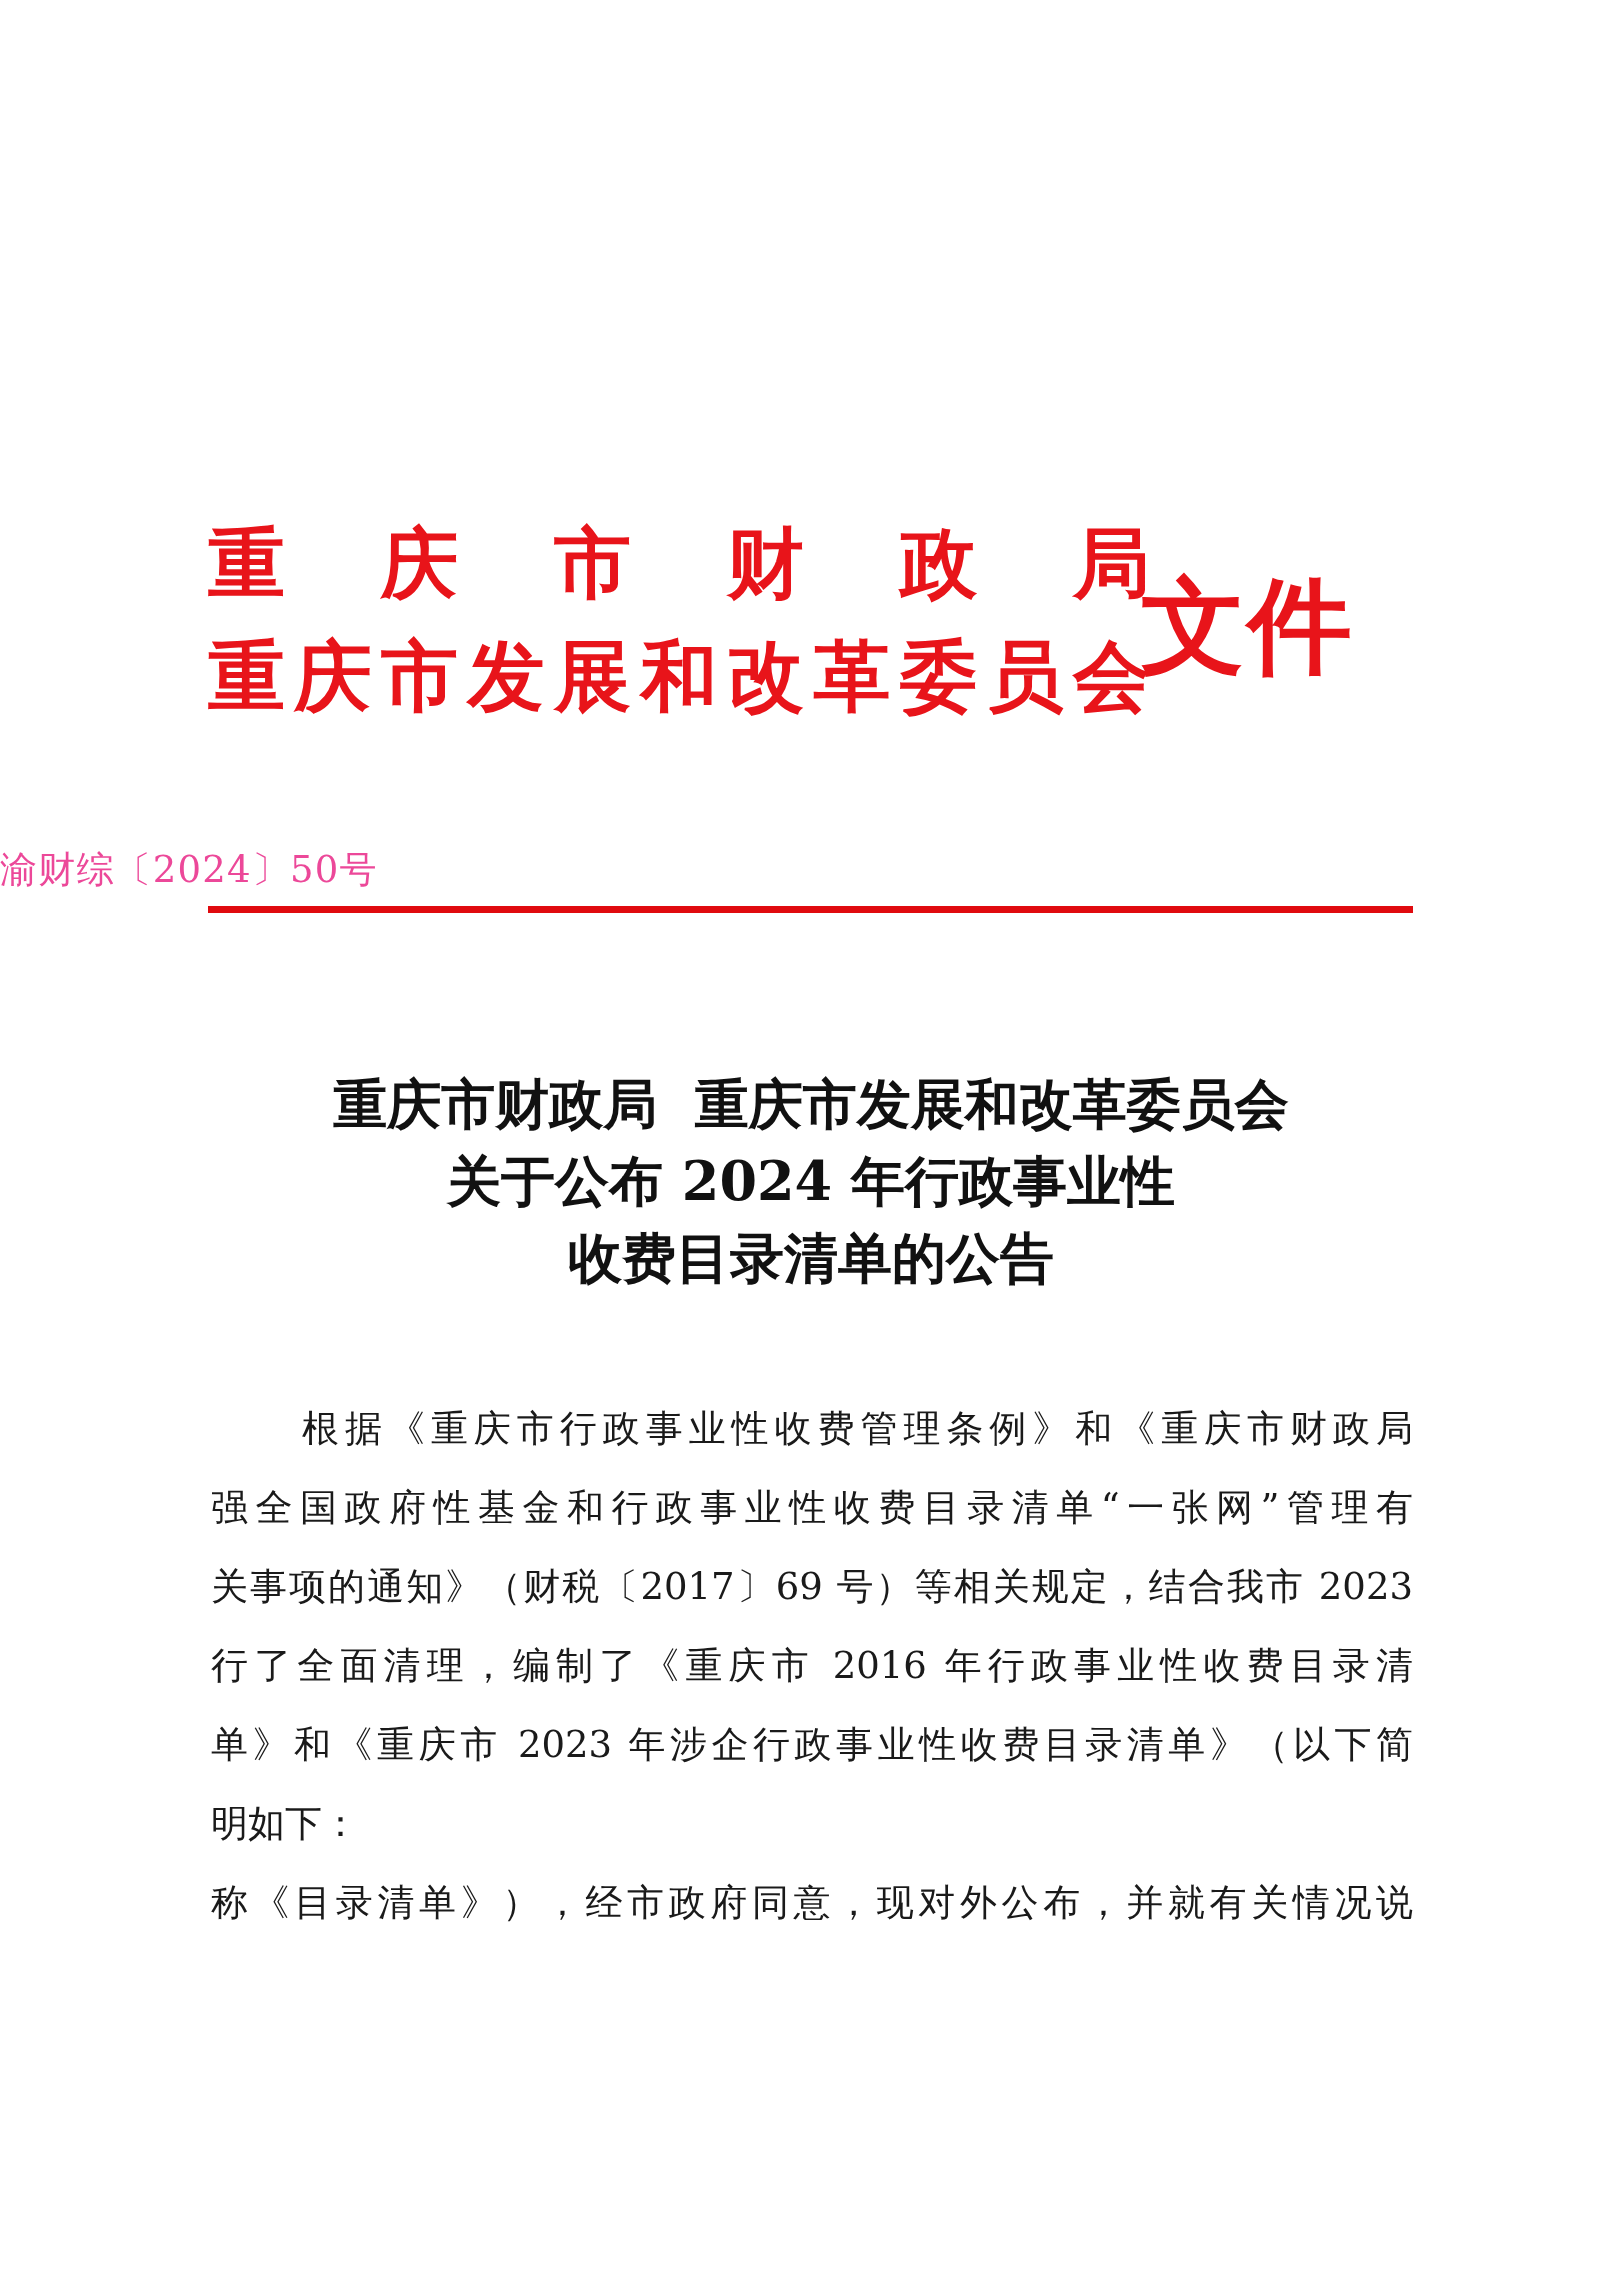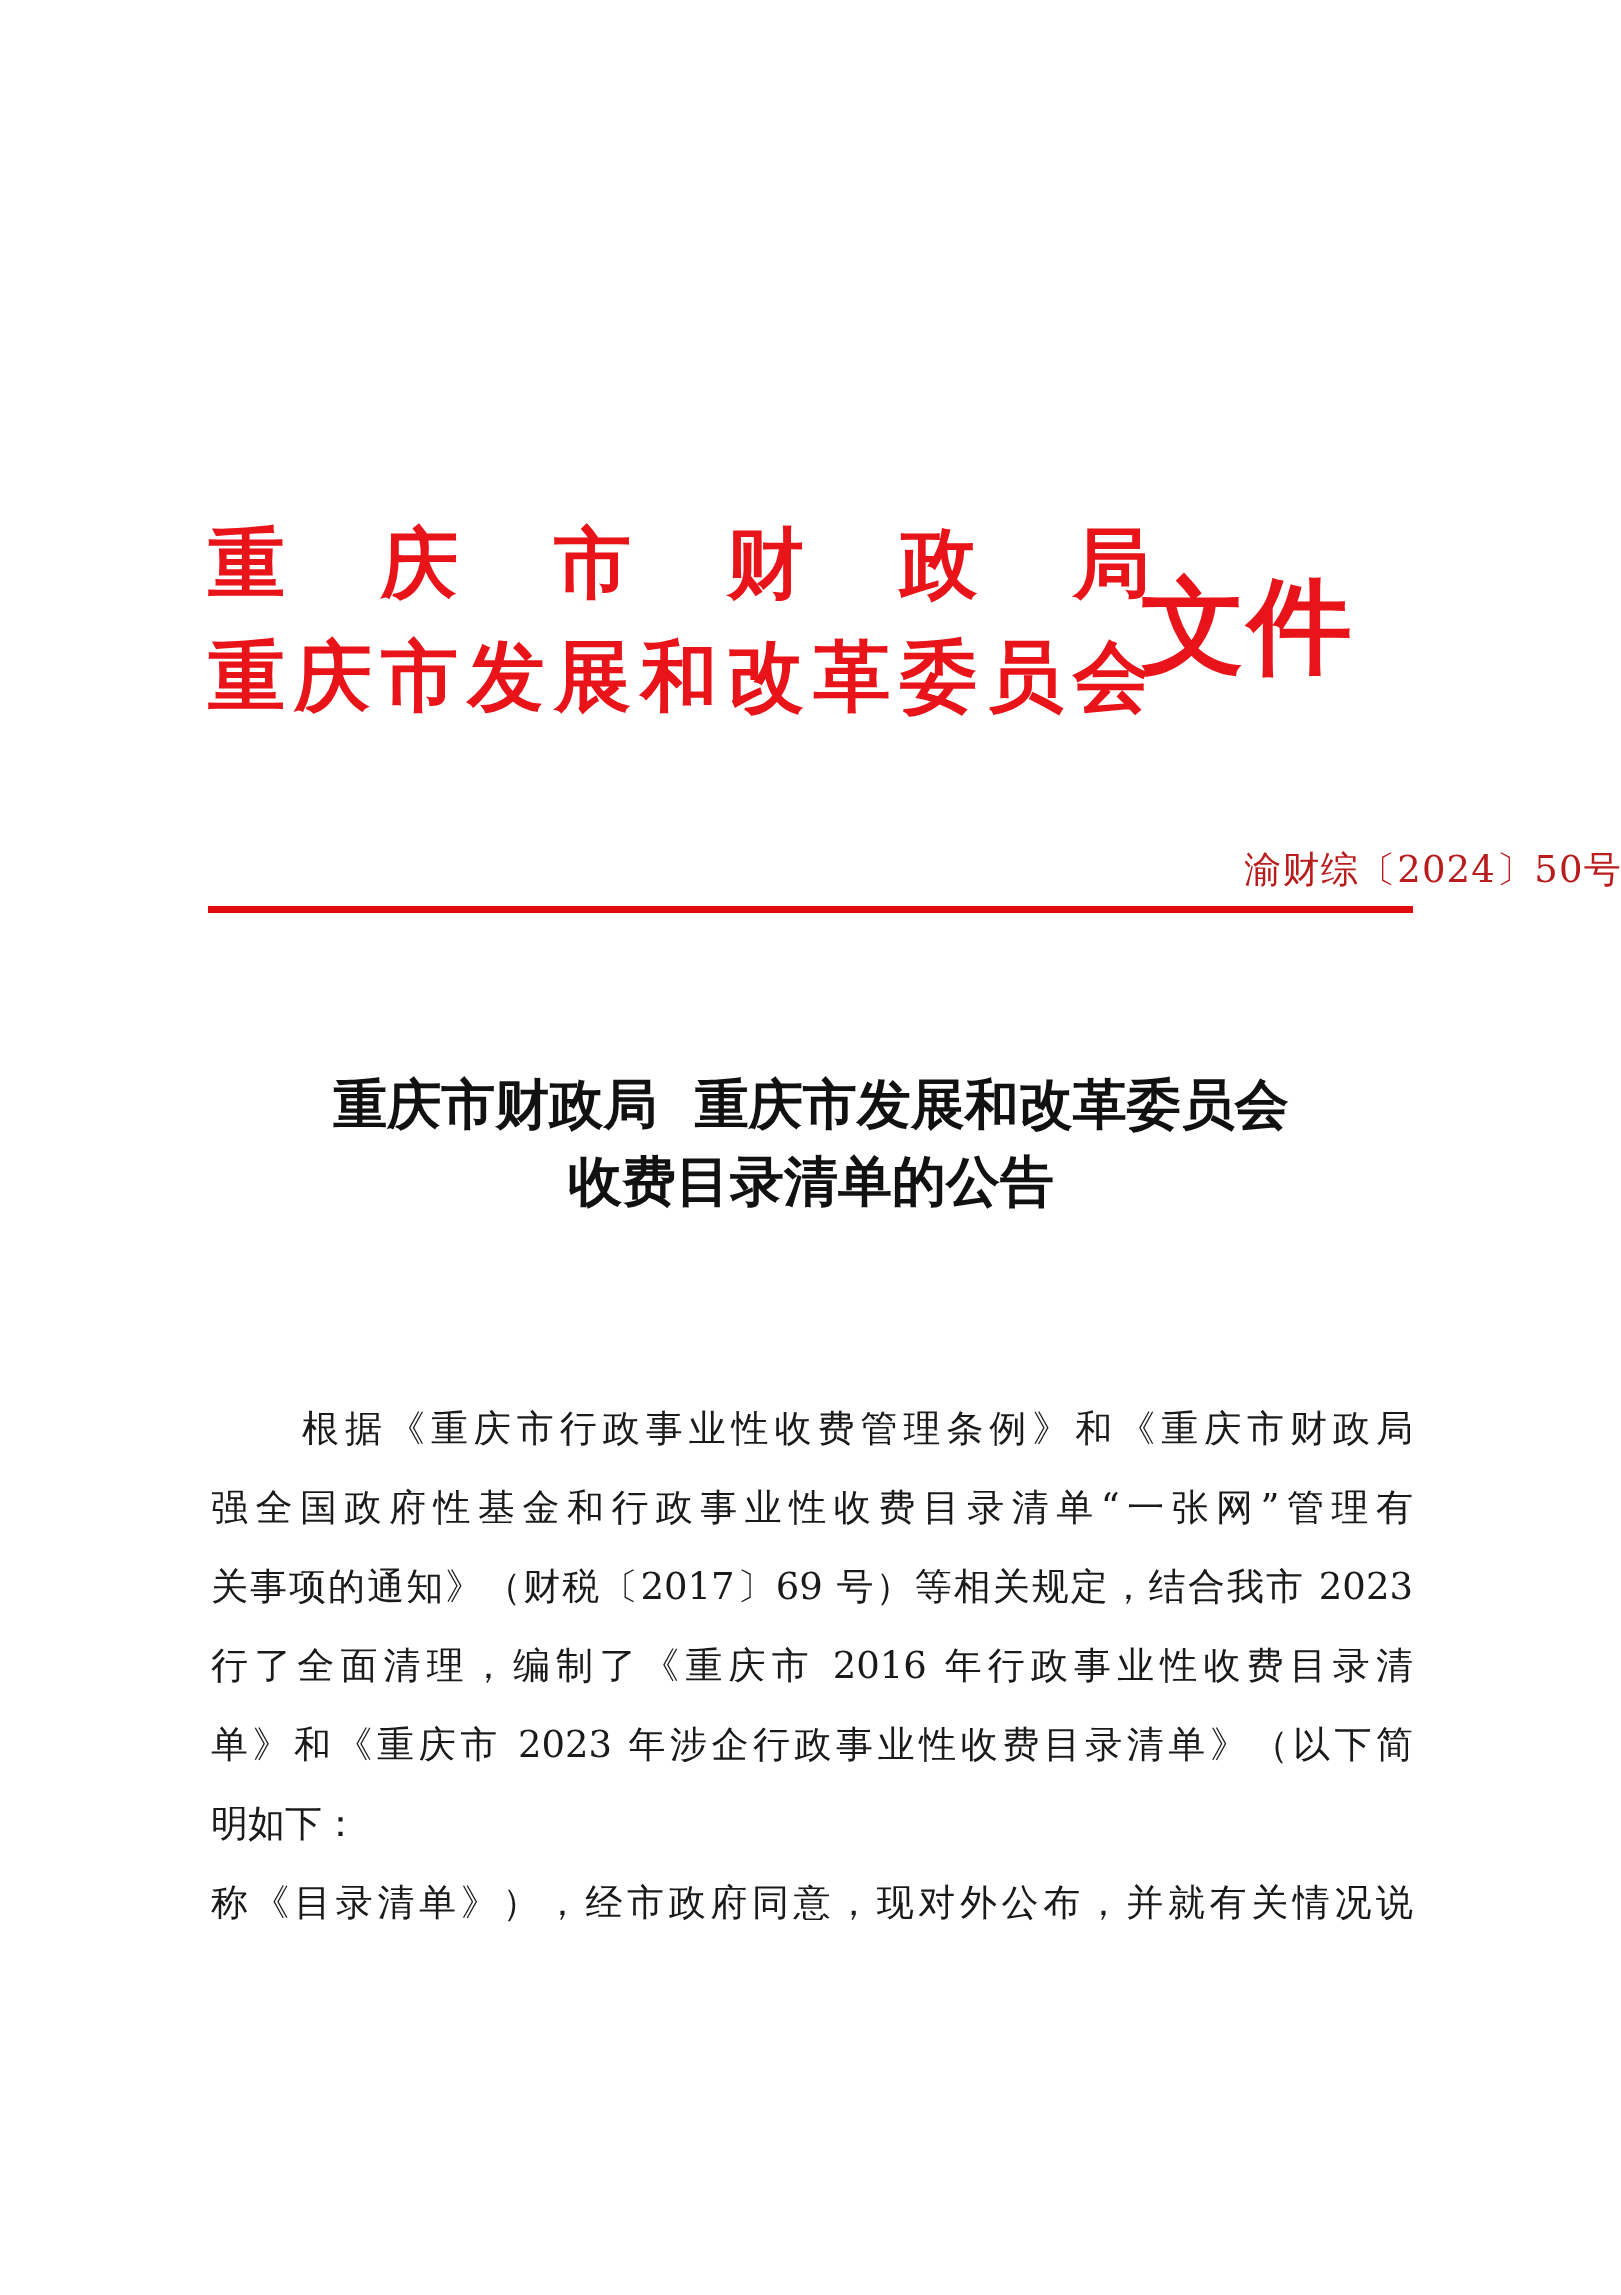--- a/index.html
+++ b/index.html
@@ -52,24 +52,24 @@
       letter-spacing: 2.4px;
       white-space: nowrap;
     }
 
     
     .doc-number {
       position: absolute;
       left: 0;
       width: 1622px;
       top: 846px;
-      text-align: right;
+      text-align: left;
       font-size: 37px;
       line-height: 48px;
-      color: #b91c1c;
+      color: #ec4899;
       letter-spacing: 1.2px;
     }
 
     
     .red-rule {
       position: absolute;
       left: 208px;
       top: 906px;
       width: 1205px;
       height: 6.6px;
@@ -136,20 +136,21 @@
   <span>会</span>
 </div>
 <div class="masthead-suffix">文件</div>
 
 <div class="doc-number">渝财综〔2024〕50号</div>
 
 <div class="red-rule"></div>
 
 <div class="title">
   <span class="title-line" style="white-space: pre;">重庆市财政局  重庆市发展和改革委员会</span>
+  <span class="title-line">关于公布 2024 年行政事业性</span>
   <span class="title-line">收费目录清单的公告</span>
 </div>
 
 <div class="body-text">
   <span class="body-line first">根据《重庆市行政事业性收费管理条例》和《重庆市财政局</span>
   <span class="body-line">强全国政府性基金和行政事业性收费目录清单“一张网”管理有</span>
   <span class="body-line">关事项的通知》（财税〔2017〕69 号）等相关规定，结合我市 2023</span>
   <span class="body-line">行了全面清理，编制了《重庆市 2016 年行政事业性收费目录清</span>
   <span class="body-line">单》和《重庆市 2023 年涉企行政事业性收费目录清单》（以下简</span>
   <span class="body-line last">明如下：</span>

